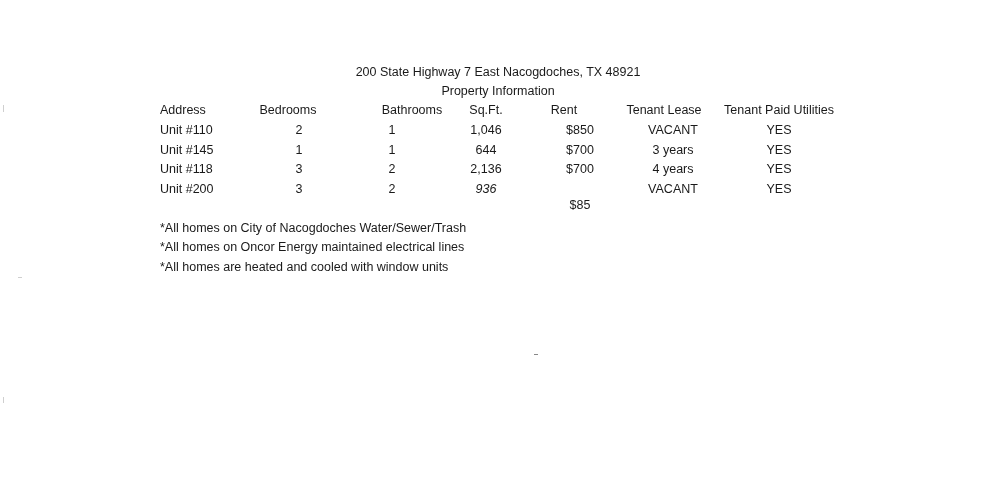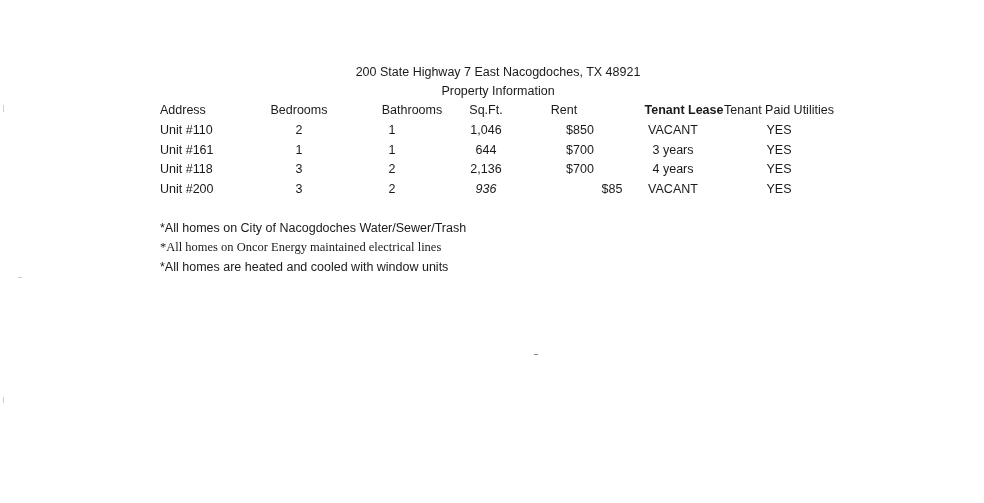--- a/index.html
+++ b/index.html
@@ -14,40 +14,40 @@
 </head>
 <body>
 
 <div>
   <div class="t c" style="left:498px;top:65px;">200 State Highway 7 East Nacogdoches, TX 48921</div>
   <div class="t c" style="left:498px;top:84px;">Property Information</div>
 
   <div>
     <div>
       <div class="t" style="left:160px;top:103px;">Address</div>
-      <div class="t c" style="left:299px;top:103px;">Bedrooms</div>
+      <div class="t c" style="left:288px;top:103px;">Bedrooms</div>
       <div class="t c" style="left:392px;top:103px;padding-left:40px;">Bathrooms</div>
       <div class="t c" style="left:486px;top:103px;">Sq.Ft.</div>
       <div class="t c" style="left:564px;top:103px;">Rent</div>
-      <div class="t c" style="left:684px;top:103px;font-weight:bold;">Tenant Lease</div>
+      <div class="t c" style="left:664px;top:103px;">Tenant Lease</div>
       <div class="t c" style="left:779px;top:103px;">Tenant Paid Utilities</div>
     </div>
 
     <div>
       <div class="t" style="left:160px;top:123px;">Unit #110</div>
       <div class="t c" style="left:299px;top:123px;">2</div>
       <div class="t c" style="left:392px;top:123px;">1</div>
       <div class="t c" style="left:486px;top:123px;">1,046</div>
       <div class="t c" style="left:580px;top:123px;">$850</div>
       <div class="t c" style="left:673px;top:123px;">VACANT</div>
       <div class="t c" style="left:779px;top:123px;">YES</div>
     </div>
 
     <div>
-      <div class="t" style="left:160px;top:143px;">Unit #161</div>
+      <div class="t" style="left:160px;top:143px;">Unit #145</div>
       <div class="t c" style="left:299px;top:143px;">1</div>
       <div class="t c" style="left:392px;top:143px;">1</div>
       <div class="t c" style="left:486px;top:143px;">644</div>
       <div class="t c" style="left:580px;top:143px;">$700</div>
       <div class="t c" style="left:673px;top:143px;">3 years</div>
       <div class="t c" style="left:779px;top:143px;">YES</div>
     </div>
 
     <div>
       <div class="t" style="left:160px;top:162px;">Unit #118</div>
@@ -57,29 +57,29 @@
       <div class="t c" style="left:580px;top:162px;">$700</div>
       <div class="t c" style="left:673px;top:162px;">4 years</div>
       <div class="t c" style="left:779px;top:162px;">YES</div>
     </div>
 
     <div>
       <div class="t" style="left:160px;top:182px;">Unit #200</div>
       <div class="t c" style="left:299px;top:182px;">3</div>
       <div class="t c" style="left:392px;top:182px;">2</div>
       <div class="t c" style="left:486px;top:182px;font-style:italic;">936</div>
-      <div class="t c" style="left:580px;top:182px;margin-left:32px;">$85</div>
+      <div class="t c" style="left:580px;top:198px;">$85</div>
       <div class="t c" style="left:673px;top:182px;">VACANT</div>
       <div class="t c" style="left:779px;top:182px;">YES</div>
     </div>
   </div>
 
   <div>
     <div class="t" style="left:160px;top:221px;text-align:center;">*All homes on City of Nacogdoches Water/Sewer/Trash</div>
-    <div class="t" style="left:160px;top:240px;font-family:Liberation Serif, serif;">*All homes on Oncor Energy maintained electrical lines</div>
+    <div class="t" style="left:160px;top:240px;">*All homes on Oncor Energy maintained electrical lines</div>
     <div class="t" style="left:160px;top:260px;">*All homes are heated and cooled with window units</div>
   </div>
 
   <div class="mark" style="left:3px;top:105px;width:1px;height:7px;"></div>
   <div class="mark" style="left:18px;top:277px;width:4px;height:1px;"></div>
   <div class="mark" style="left:3px;top:397px;width:1px;height:6px;"></div>
   <div class="mark" style="left:534px;top:354px;width:4px;height:1px;background:#888;"></div>
 </div>
 
 </body></html>

